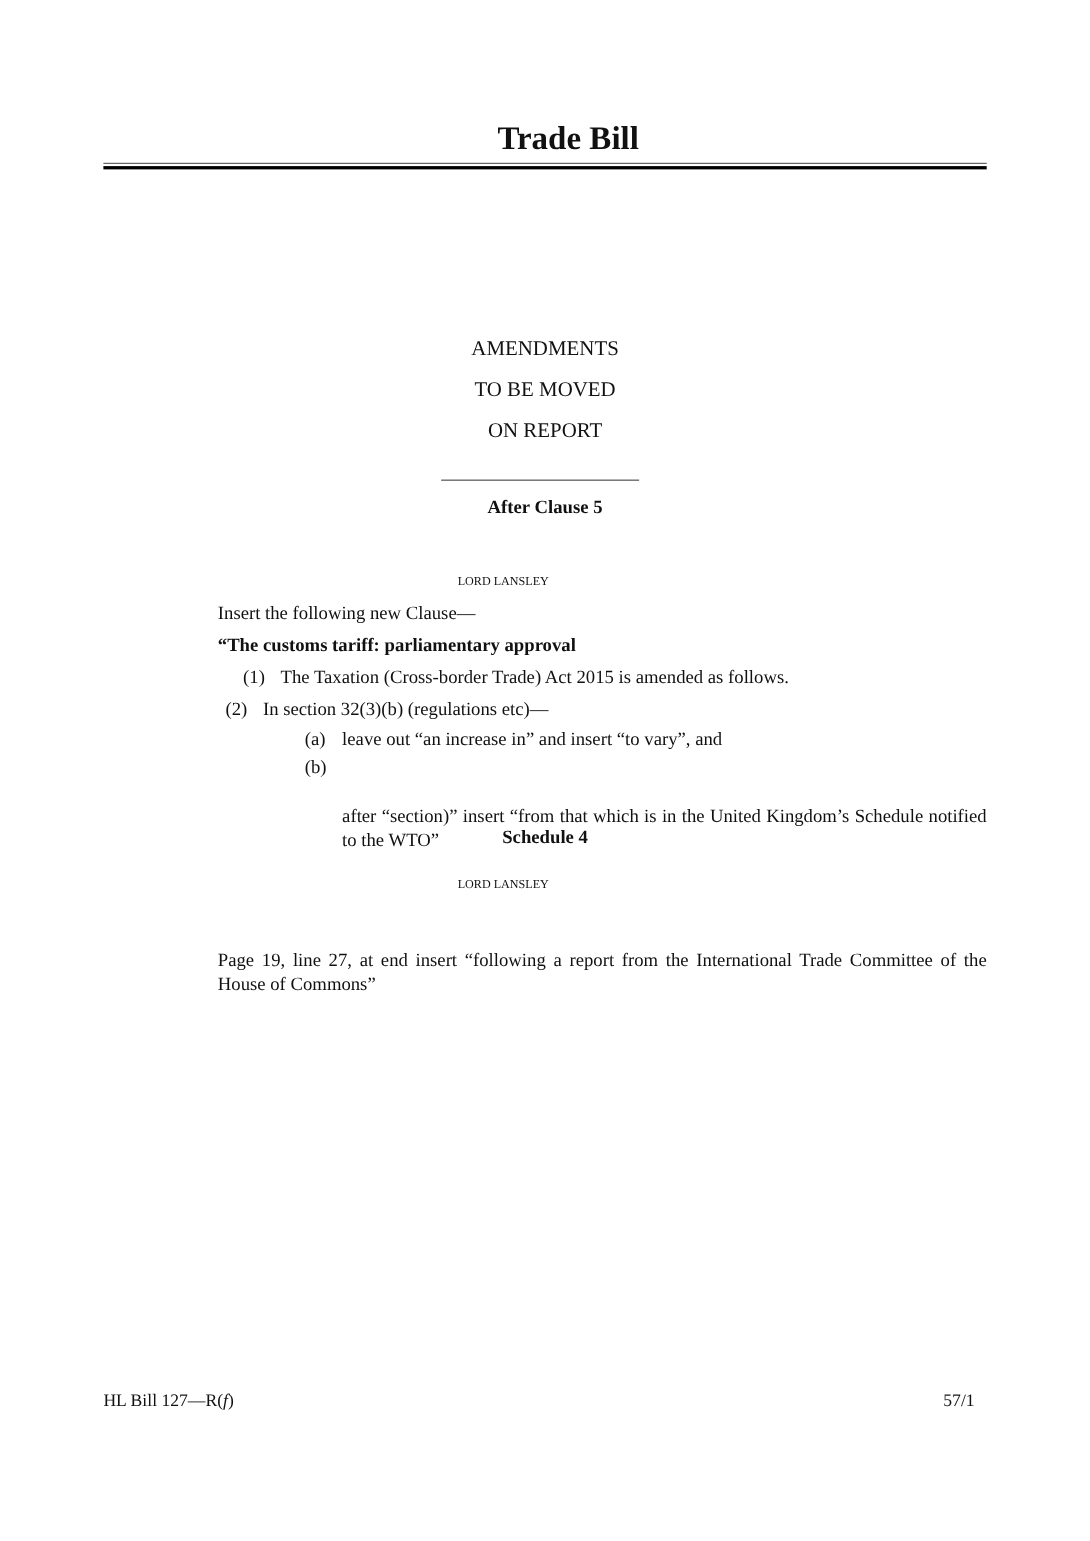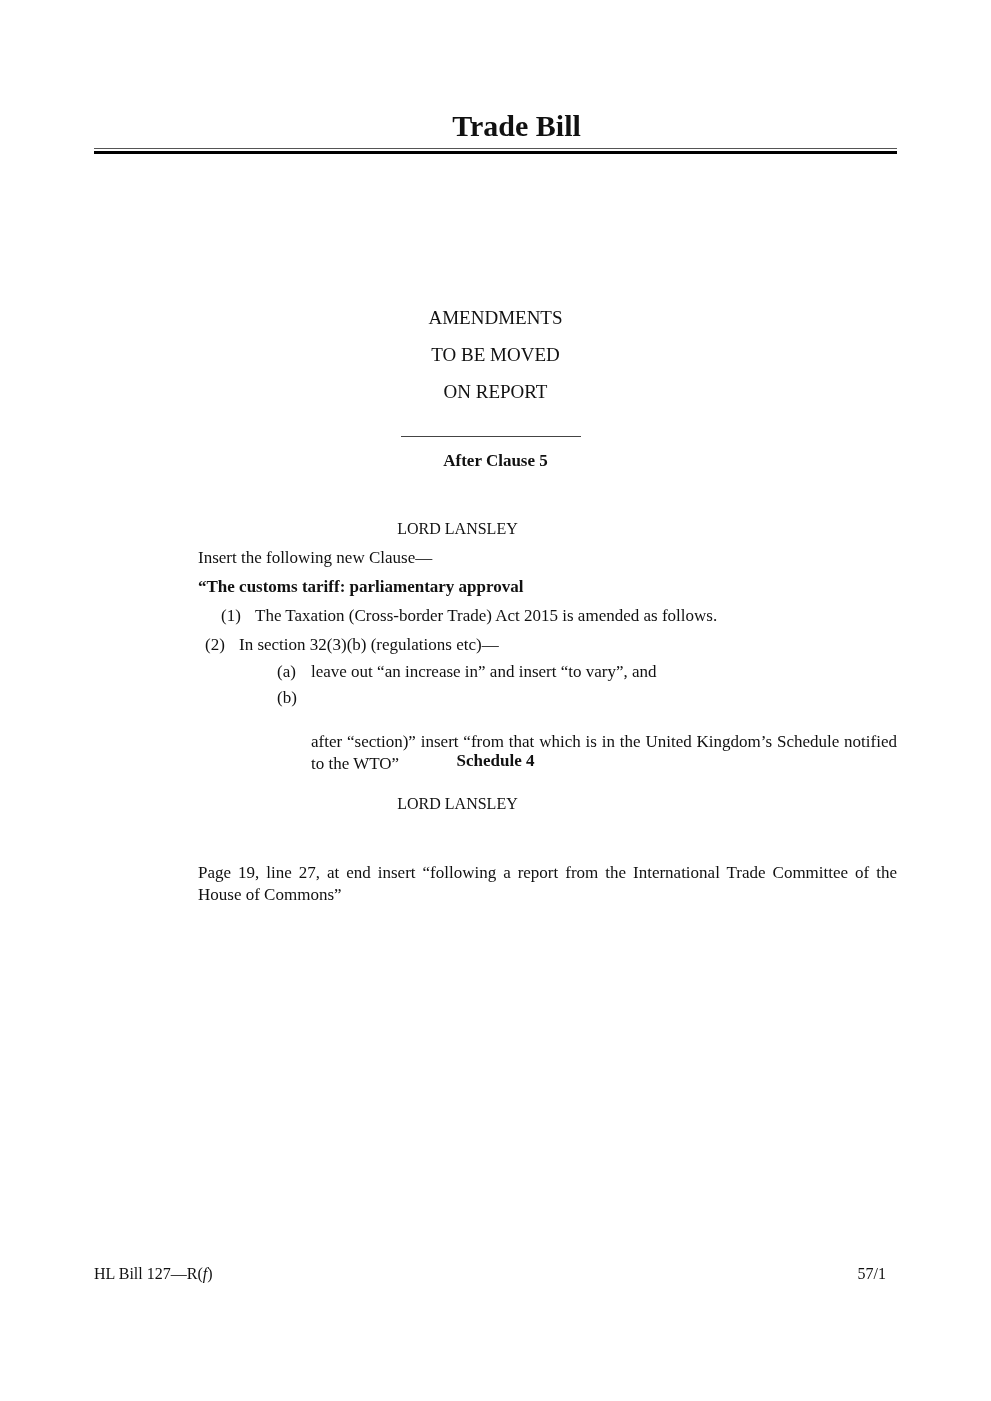--- a/index.html
+++ b/index.html
@@ -13,21 +13,21 @@
     left: 0; width: 991px; top: 106px; text-align: center;
     font-size: 30px; font-weight: bold; line-height: 40px; margin-left: 21px;
   }
   .rule-thin { left: 94px; width: 803px; top: 148px; height: 1px; background: #555; }
   .rule-thick { left: 94px; width: 803px; top: 151px; height: 3px; background: #000; }
   .heading-line {
     left: 0; width: 991px; text-align: center; font-size: 19px; line-height: 24px;
   }
   .short-rule { left: 401px; width: 180px; top: 436px; height: 1px; background: #444; }
   .center-bold { left: 0; width: 991px; text-align: center; font-size: 17px; font-weight: bold; line-height: 22px; }
-  .center-name { left: 0; width: 915px; text-align: center; font-size: 16px; line-height: 22px; }
+  .center-name { left: 0; width: 915px; text-align: center; font-size: 11px; line-height: 22px; }
   .para { font-size: 17px; line-height: 22px; }
   .num { display: inline-block; }
   .justify { text-align: justify; }
   .footer { font-size: 16px; line-height: 20px; }
 </style>
 </head>
 <body>
 
 <div>
 

